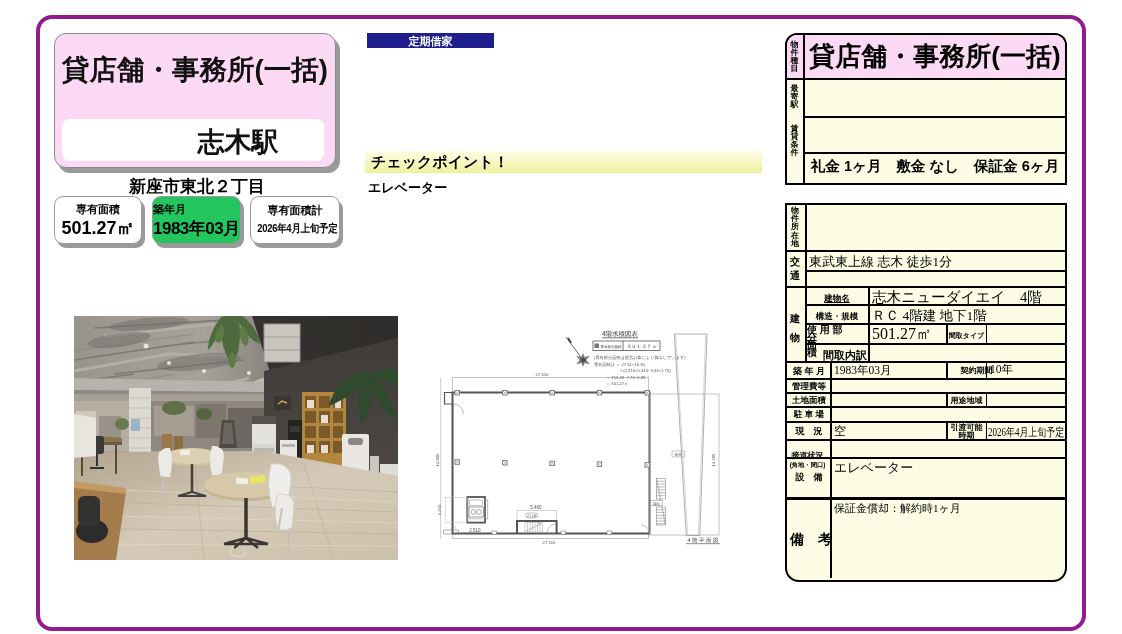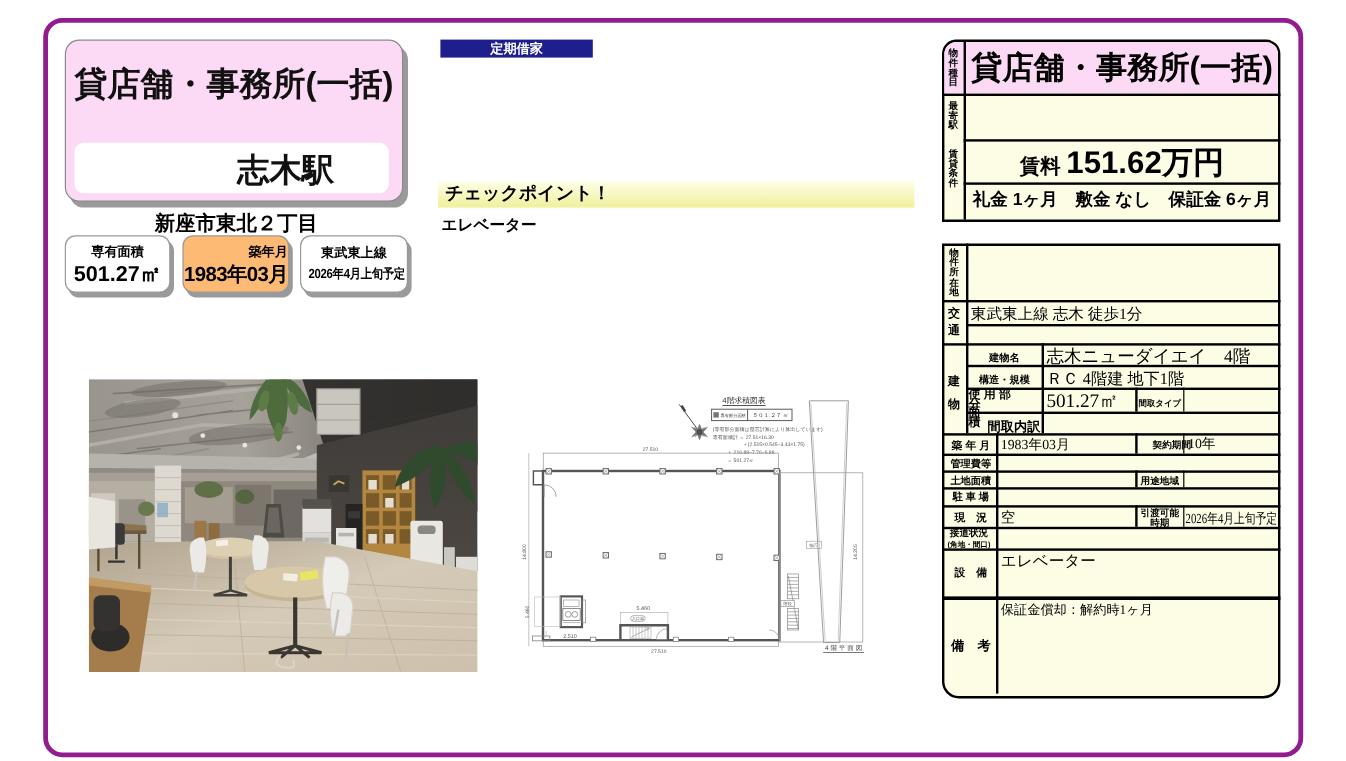--- a/index.html
+++ b/index.html
@@ -26,27 +26,27 @@
   <div class="abs b" style="left:0;top:90px;width:100%;text-align:center;font-size:27px;color:#111;padding-left:43px;">志木駅</div>
 </div>
 
 <div class="abs b" style="left:54px;top:175px;width:286px;text-align:center;font-size:17px;color:#000;">新座市東北２丁目</div>
 
 <div class="abs" style="left:54px;top:196px;width:86px;height:46px;background:#fff;border:1.5px solid #999;border-radius:9px;box-shadow:3px 4px 0 #9a9a9a;text-align:center;overflow:hidden;">
   <div class="b" style="font-size:11px;margin-top:5px;">専有面積</div>
   <div class="b" style="font-size:18px;margin-top:-1px;white-space:nowrap;">501.27㎡</div>
 </div>
 
-<div class="abs" style="left:152px;top:196px;width:87px;height:46px;background:#fdba74;border:1.5px solid #999;border-radius:9px;box-shadow:3px 4px 0 #9a9a9a;text-align:right;overflow:hidden;">
+<div class="abs" style="left:152px;top:196px;width:87px;height:46px;background:#22c55e;border:1.5px solid #999;border-radius:9px;box-shadow:3px 4px 0 #9a9a9a;text-align:left;overflow:hidden;">
   <div class="b" style="font-size:11px;margin-top:5px;">築年月</div>
   <div class="b" style="font-size:17px;margin-top:0px;white-space:nowrap;letter-spacing:-0.5px;">1983年03月</div>
 </div>
 
 <div class="abs" style="left:250px;top:196px;width:88px;height:46px;background:#fff;border:1.5px solid #999;border-radius:9px;box-shadow:3px 4px 0 #9a9a9a;text-align:center;overflow:hidden;">
-  <div class="b" style="font-size:11px;margin-top:6px;">東武東上線</div>
+  <div class="b" style="font-size:11px;margin-top:6px;">専有面積計</div>
   <div class="b" style="font-size:11px;margin-top:3px;white-space:nowrap;letter-spacing:-0.3px;transform:scaleX(0.86);transform-origin:50% 0;">2026年4月上旬予定</div>
 </div>
 
 <div class="abs" style="left:367px;top:32.5px;width:127px;height:15px;background:#1e1e8c;color:#fff;text-align:center;font-size:11px;font-weight:bold;line-height:16px;">定期借家</div>
 
 <div class="abs b" style="left:365px;top:151px;width:397px;height:22px;background:linear-gradient(#fefee8,#f0f09c);font-size:15px;line-height:22px;padding-left:6px;box-sizing:border-box;">チェックポイント！</div>
 
 <div class="abs b" style="left:368px;top:179px;font-size:13px;">エレベーター</div>
 
 <svg class="abs" style="left:74px;top:316px;" width="324" height="244" viewBox="0 0 324 244">
@@ -435,23 +435,20 @@
 
   <div class="abs lbl" style="left:3px;top:8px;width:13px;font-size:8px;line-height:8px;text-align:center;">物<br>件<br>種<br>目</div>
 
   <div class="abs b" style="left:20px;top:6px;width:260px;text-align:center;font-size:26px;white-space:nowrap;">貸店舗・事務所(一括)</div>
 
   <div class="abs lbl" style="left:3px;top:52px;width:13px;font-size:8px;line-height:8px;text-align:center;">最<br>寄<br>駅</div>
 
 
   <div class="abs lbl" style="left:3px;top:92px;width:13px;font-size:8px;line-height:8px;text-align:center;">賃<br>貸<br>条<br>件</div>
 
-  <div class="abs" style="left:20px;top:85px;width:260px;text-align:center;white-space:nowrap;">
-    <span class="b" style="font-size:17px;">賃料 </span><span class="b" style="font-size:26px;">151.62万円</span>
-  </div>
 
   <div class="abs b" style="left:20px;top:124px;width:260px;text-align:center;font-size:14.6px;white-space:nowrap;">礼金 1ヶ月　敷金 なし　保証金 6ヶ月</div>
 </div>
 
 <div class="abs" style="left:785px;top:203px;width:282px;height:379px;">
 
   <div class="abs" style="left:0;top:0;width:278px;height:375px;background:#fdfde6;border:2px solid #000;border-radius:0 0 14px 14px;"></div>
 
   <div class="hl" style="left:0;top:46.5px;width:282px;height:2.5px;"></div>
   <div class="hl" style="left:20px;top:67px;width:262px;height:1.5px;"></div>
@@ -482,21 +479,21 @@
 
   <div class="abs lbl" style="left:3px;top:4px;width:14px;font-size:8px;line-height:8.2px;text-align:center;">物<br>件<br>所<br>在<br>地</div>
 
 
   <div class="abs lbl" style="left:3px;top:52px;width:14px;font-size:10px;line-height:14px;text-align:center;">交<br>通</div>
 
   <div class="abs val" style="left:24px;top:50px;font-size:13px;">東武東上線 志木 徒歩1分</div>
 
   <div class="abs lbl" style="left:3px;top:106px;width:14px;font-size:10px;line-height:19px;text-align:center;">建<br>物</div>
 
-  <div class="abs lbl" style="left:22px;top:90px;width:60px;text-align:center;font-size:8.5px;">建物名</div>
+  <div class="abs lbl" style="left:22px;top:90px;width:60px;text-align:center;font-size:8.5px;text-decoration:underline;">建物名</div>
 
   <div class="abs val" style="left:87px;top:85px;font-size:14.6px;white-space:nowrap;">志木ニューダイエイ　4階</div>
 
   <div class="abs lbl" style="left:22px;top:108px;width:60px;text-align:center;font-size:8.5px;">構造・規模</div>
 
   <div class="abs val" style="left:87px;top:104px;font-size:13.5px;white-space:nowrap;">ＲＣ 4階建 地下1階</div>
 
   <div class="abs lbl" style="left:22px;top:123px;width:40px;font-size:10px;line-height:7.5px;">使 用 部 分<br>面　　　積</div>
 
   <div class="abs val" style="left:87px;top:121px;font-size:16px;">501.27㎡</div>
@@ -522,22 +519,22 @@
   <div class="abs lbl" style="left:5px;top:206px;width:38px;text-align:center;font-size:8.5px;white-space:nowrap;">駐 車 場</div>
 
   <div class="abs lbl" style="left:5px;top:222px;width:38px;text-align:center;font-size:9px;white-space:nowrap;">現　況</div>
 
   <div class="abs val" style="left:49px;top:220px;font-size:12px;">空</div>
 
   <div class="abs lbl" style="left:162px;top:221px;width:39px;text-align:center;font-size:8px;line-height:8px;white-space:nowrap;">引渡可能<br>時期</div>
 
   <div class="abs val" style="left:203px;top:222px;font-size:11.5px;white-space:nowrap;transform:scaleX(0.78);transform-origin:0 0;">2026年4月上旬予定</div>
 
-  <div class="abs lbl" style="left:1px;top:238px;width:43px;text-align:center;font-size:8px;line-height:8.5px;white-space:nowrap;">接道状況<br><span style="font-size:6.3px;">(角地・間口)</span></div>
+  <div class="abs lbl" style="left:1px;top:249px;width:43px;text-align:center;font-size:8px;line-height:8.5px;white-space:nowrap;">接道状況<br><span style="font-size:6.3px;">(角地・間口)</span></div>
 
   <div class="abs lbl" style="left:5px;top:268px;width:38px;text-align:center;font-size:9px;white-space:nowrap;">設　備</div>
 
   <div class="abs val" style="left:49px;top:256px;font-size:13px;">エレベーター</div>
 
-  <div class="abs lbl" style="left:5px;top:328px;width:38px;text-align:center;font-size:11px;white-space:nowrap;">備　考</div>
+  <div class="abs lbl" style="left:5px;top:328px;width:38px;font-size:14px;white-space:nowrap;">備　考</div>
 
   <div class="abs val" style="left:49px;top:298px;font-size:11px;">保証金償却：解約時1ヶ月</div>
 </div>
 
 </body></html>

